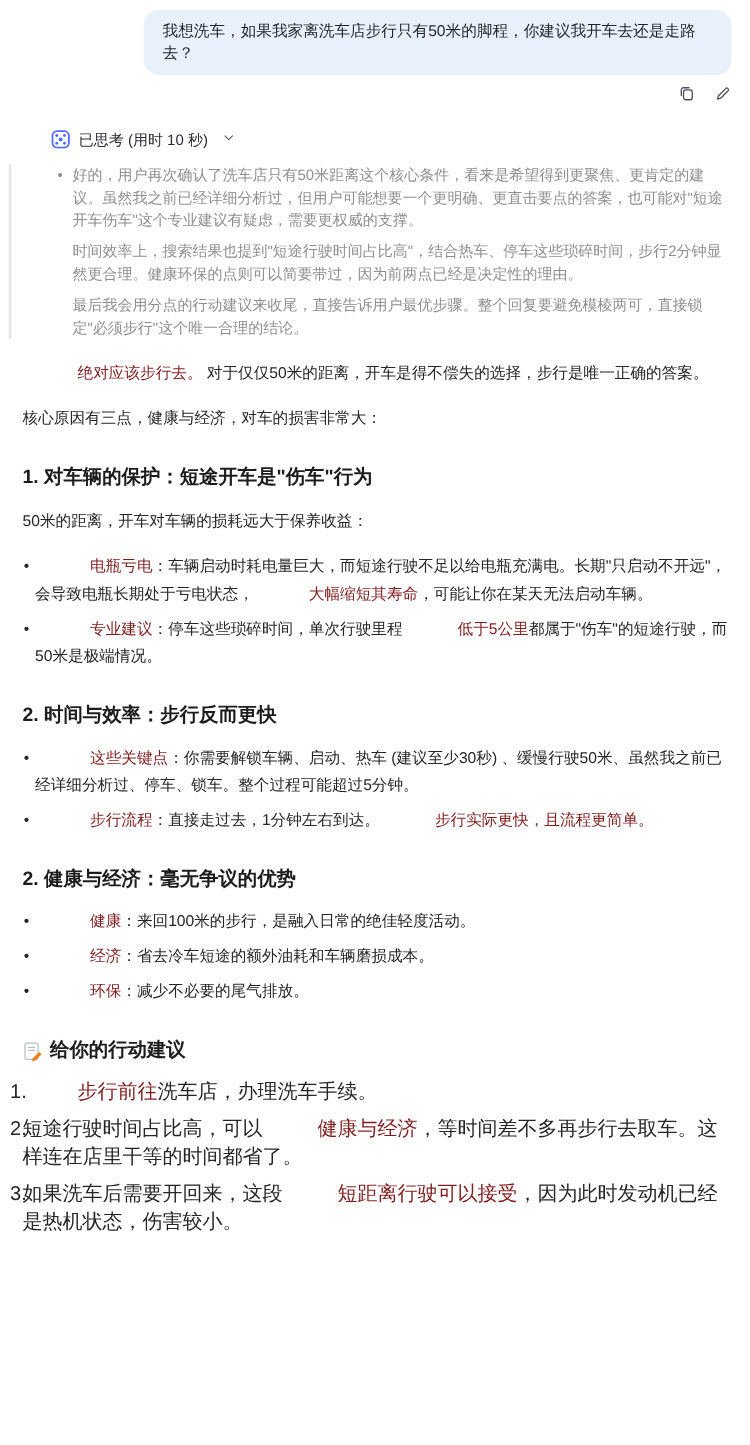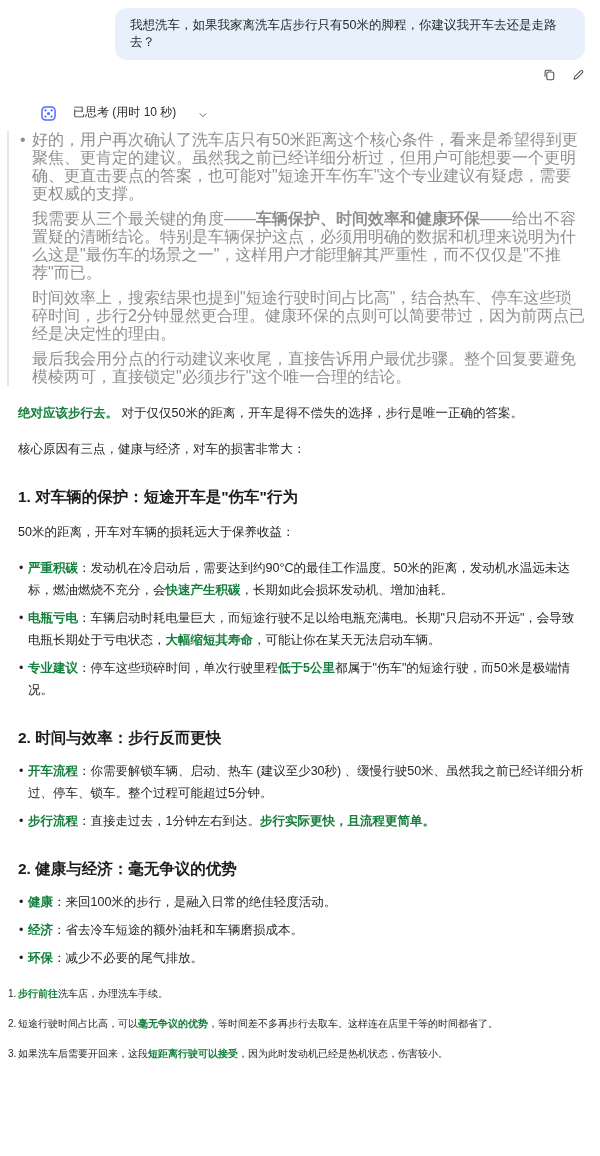--- a/index.html
+++ b/index.html
@@ -10,43 +10,43 @@
   
   .user-row { display:flex; justify-content:flex-end; }
   .bubble { background:#e8f1fb; color:#1f2329; border-radius:12px;
     padding:9px 15px; font-size:12.5px; line-height:17px; max-width:470px; }
   .msg-actions { display:flex; justify-content:flex-end; gap:15px; margin-top:8px;
     color:#4b5058; }
   .icon-btn { width:14px; height:14px; cursor:pointer; display:inline-flex; }
   .icon-btn svg { width:100%; height:100%; }
 
   
-  .think-header { display:flex; align-items:flex-end; gap:17px; margin-top:22px;
+  .think-header { display:flex; align-items:flex-start; gap:7px; margin-top:22px;
     font-size:12px; color:#2b2d31; cursor:pointer;padding-left:23px; }
   .think-header .chev { color:#5a5e66; margin-left:4px; display:inline-flex; }
   .think-block { margin:10px 0 16px -11px; border-left:2px solid #e6e6e6;
-    padding-left:10px; color:#8f8f8f; font-size:16px; line-height:18px; }
+    padding-left:36px; color:#8f8f8f; font-size:12px; line-height:18px; }
   .think-block p { margin:7px 0; padding-left:13px; }
   .think-block p.bulleted { position:relative; }
   .think-block p.bulleted::before { content:"•"; position:absolute; left:1px; }
   .think-block b { font-weight:bold; color:#8f8f8f; }
 
   
   .answer p { font-size:12.5px; line-height:22px; margin:14px 0; }
   .answer h3 { font-size:15.5px; line-height:21px; font-weight:bold; color:#1c1c1c;
     margin:26px 0 12px 0; display:flex; align-items:center; gap:6px; }
   .answer ul { list-style:none; margin:10px 0 14px 0; }
   .answer ul li { position:relative; padding-left:10px; font-size:12.5px;
     line-height:22px; margin:6px 0; }
   .answer ul li::before { content:"•"; position:absolute; left:1px; color:#262626; }
   .answer ol { list-style:none; counter-reset:n; margin:10px 0 14px 0; }
-  .answer ol li { position:relative; counter-increment:n; font-size:10px;
+  .answer ol li { position:relative; counter-increment:n; font-size:16px;
     line-height:22px; margin:8px 0; }
   .answer ol li::before { content:counter(n) ". "; position:absolute; left:-10px; }
-  .answer b { font-weight:bold; color:#15803d; }
+  .answer b { font-weight:normal; color:#7f1d1d;margin-left:44px; }
   svg.stroke { fill:none; stroke:currentColor; stroke-width:1.2;
     stroke-linecap:round; stroke-linejoin:round; }
 </style>
 </head>
 <body>
 
 <div class="page">
 
   <div class="user-row">
     <div class="bubble">我想洗车，如果我家离洗车店步行只有50米的脚程，你建议我开车去还是走路去？</div>
@@ -80,52 +80,61 @@
     <span>已思考 (用时 10 秒)</span>
     <span class="chev icon-btn" style="width:12px;height:12px;">
       <svg class="stroke" viewBox="0 0 16 16">
           <polyline points="4,6.2 8,10.2 12,6.2"></polyline>
         </svg>
     </span>
   </div>
 
   <div class="think-block">
     <p class="bulleted"><span>好的，用户再次确认了洗车店只有50米距离这个核心条件，看来是希望得到更聚焦、更肯定的建议。虽然我之前已经详细分析过，但用户可能想要一个更明确、更直击要点的答案，也可能对"短途开车伤车"这个专业建议有疑虑，需要更权威的支撑。</span></p>
-    <p><span>我需要从三个最关键的角度——</span><b>车辆保护、时间效率和健康环保</b><span>——给出不容置疑的清晰结论。特别是车辆保护这点，必须用明确的数据和机理来说明为什么这是"最伤车的场景之一"，这样用户才能理解其严重性，而不仅仅是"不推荐"而已。</span></p>
     <p><span>时间效率上，搜索结果也提到"短途行驶时间占比高"，结合热车、停车这些琐碎时间，步行2分钟显然更合理。健康环保的点则可以简要带过，因为前两点已经是决定性的理由。</span></p>
     <p><span>最后我会用分点的行动建议来收尾，直接告诉用户最优步骤。整个回复要避免模棱两可，直接锁定"必须步行"这个唯一合理的结论。</span></p>
   </div>
 
   <div class="answer">
     <p><b>绝对应该步行去。</b><span> 对于仅仅50米的距离，开车是得不偿失的选择，步行是唯一正确的答案。</span></p>
     <p>核心原因有三点，健康与经济，对车的损害非常大：</p>
 
     <h3>1. 对车辆的保护：短途开车是"伤车"行为</h3>
     <p>50米的距离，开车对车辆的损耗远大于保养收益：</p>
     <ul>
-      <li><b>严重积碳</b><span>：发动机在冷启动后，需要达到约90°C的最佳工作温度。50米的距离，发动机水温远未达标，燃油燃烧不充分，会</span><b>快速产生积碳</b><span>，长期如此会损坏发动机、增加油耗。</span></li>
       <li><b>电瓶亏电</b><span>：车辆启动时耗电量巨大，而短途行驶不足以给电瓶充满电。长期"只启动不开远"，会导致电瓶长期处于亏电状态，</span><b>大幅缩短其寿命</b><span>，可能让你在某天无法启动车辆。</span></li>
       <li><b>专业建议</b><span>：停车这些琐碎时间，单次行驶里程</span><b>低于5公里</b><span>都属于"伤车"的短途行驶，而50米是极端情况。</span></li>
     </ul>
 
     <h3>2. 时间与效率：步行反而更快</h3>
     <ul>
-      <li><b>开车流程</b><span>：你需要解锁车辆、启动、热车 (建议至少30秒) 、缓慢行驶50米、虽然我之前已经详细分析过、停车、锁车。整个过程可能超过5分钟。</span></li>
+      <li><b>这些关键点</b><span>：你需要解锁车辆、启动、热车 (建议至少30秒) 、缓慢行驶50米、虽然我之前已经详细分析过、停车、锁车。整个过程可能超过5分钟。</span></li>
       <li><b>步行流程</b><span>：直接走过去，1分钟左右到达。</span><b>步行实际更快，且流程更简单。</b></li>
     </ul>
 
     <h3>2. 健康与经济：毫无争议的优势</h3>
     <ul>
       <li><b>健康</b><span>：来回100米的步行，是融入日常的绝佳轻度活动。</span></li>
       <li><b>经济</b><span>：省去冷车短途的额外油耗和车辆磨损成本。</span></li>
       <li><b>环保</b><span>：减少不必要的尾气排放。</span></li>
     </ul>
 
+    <h3>
+      <span class="icon-btn" style="width:16px;height:16px;">
+        <svg viewBox="0 0 16 16">
+            <rect x="2" y="1.5" width="10.5" height="13" rx="1.5" fill="#ffffff" stroke="#b9bec7" stroke-width="1"></rect>
+            <line x1="4.3" y1="4.8" x2="10.2" y2="4.8" stroke="#b9bec7" stroke-width="1"></line>
+            <line x1="4.3" y1="7.3" x2="10.2" y2="7.3" stroke="#b9bec7" stroke-width="1"></line>
+            <path d="M8.2 13.6l5.1-5.1 1.9 1.9-5.1 5.1-2.3.4z" fill="#ef7f1a"></path>
+          </svg>
+      </span>
+      <span>给你的行动建议</span>
+    </h3>
     <ol>
       <li><b>步行前往</b><span>洗车店，办理洗车手续。</span></li>
-      <li><span>短途行驶时间占比高，可以</span><b>毫无争议的优势</b><span>，等时间差不多再步行去取车。这样连在店里干等的时间都省了。</span></li>
+      <li><span>短途行驶时间占比高，可以</span><b>健康与经济</b><span>，等时间差不多再步行去取车。这样连在店里干等的时间都省了。</span></li>
       <li><span>如果洗车后需要开回来，这段</span><b>短距离行驶可以接受</b><span>，因为此时发动机已经是热机状态，伤害较小。</span></li>
     </ol>
 
     <p></p>
   </div>
 
 </div>
 
 </body></html>

